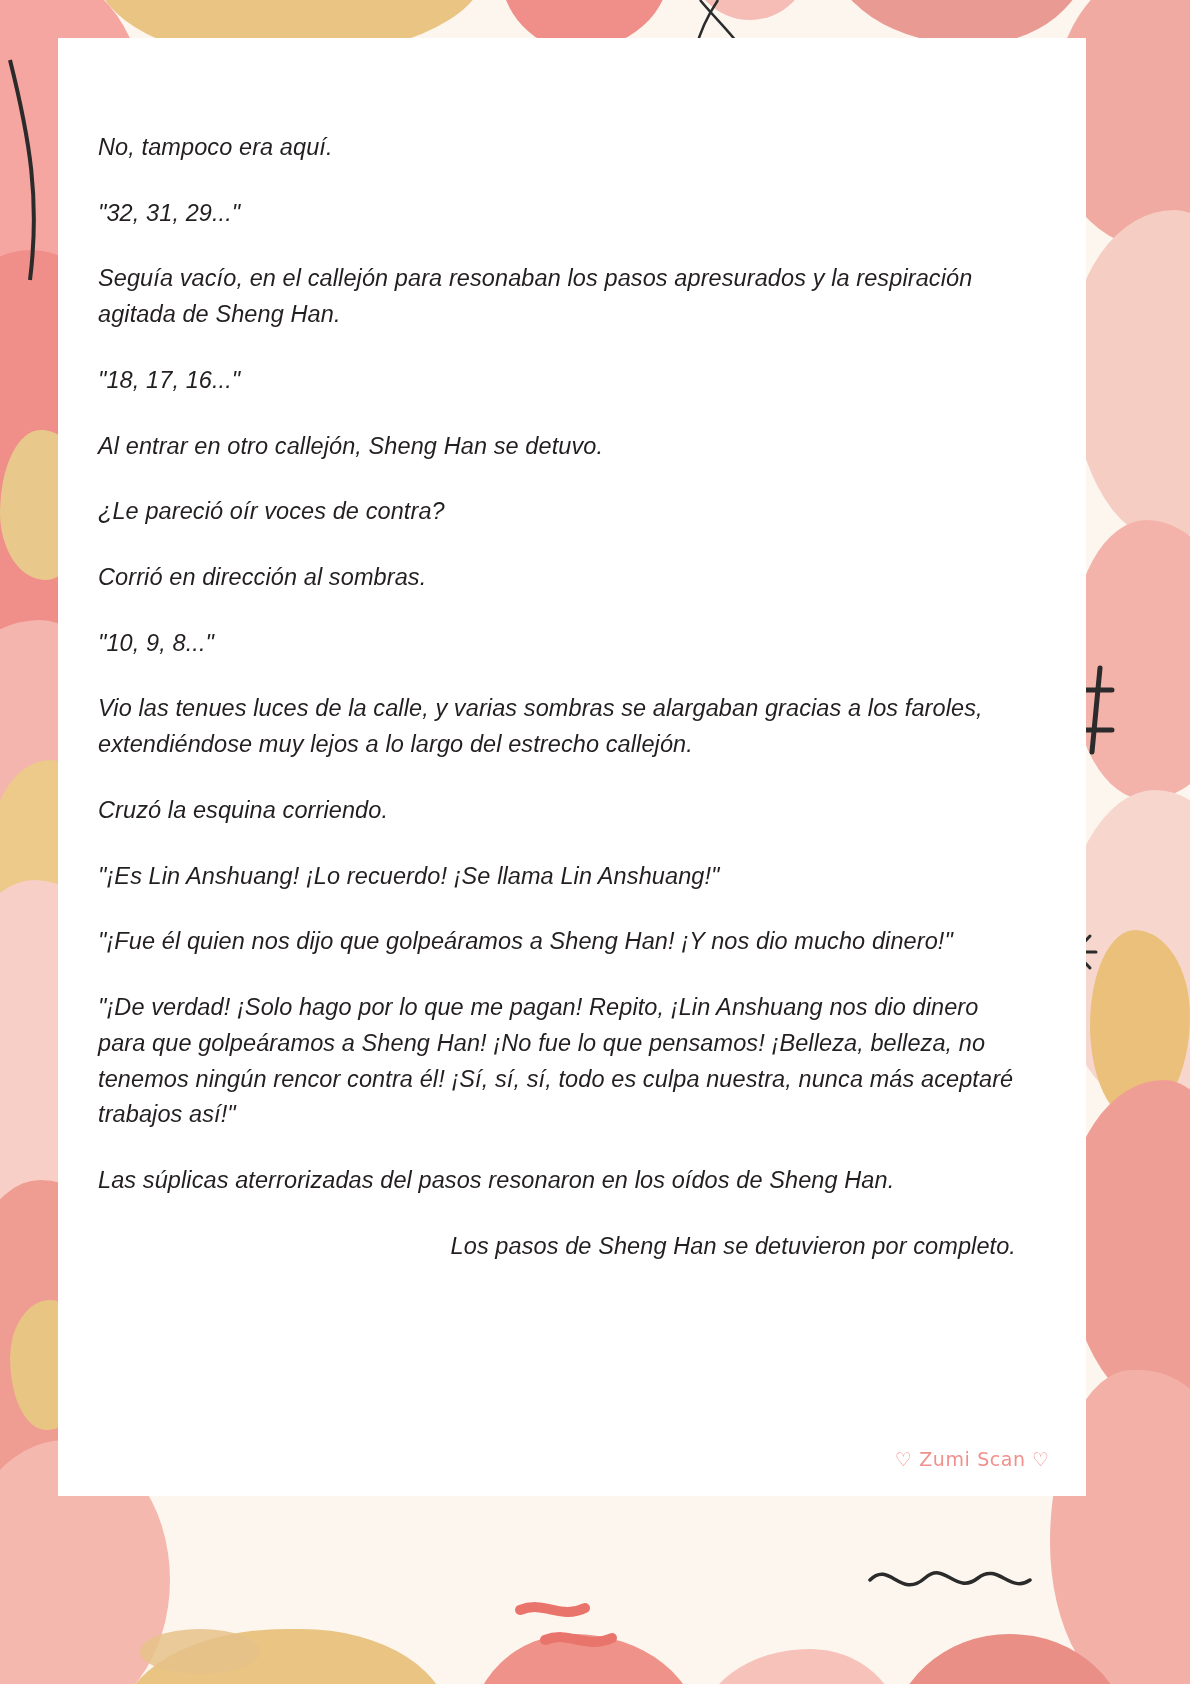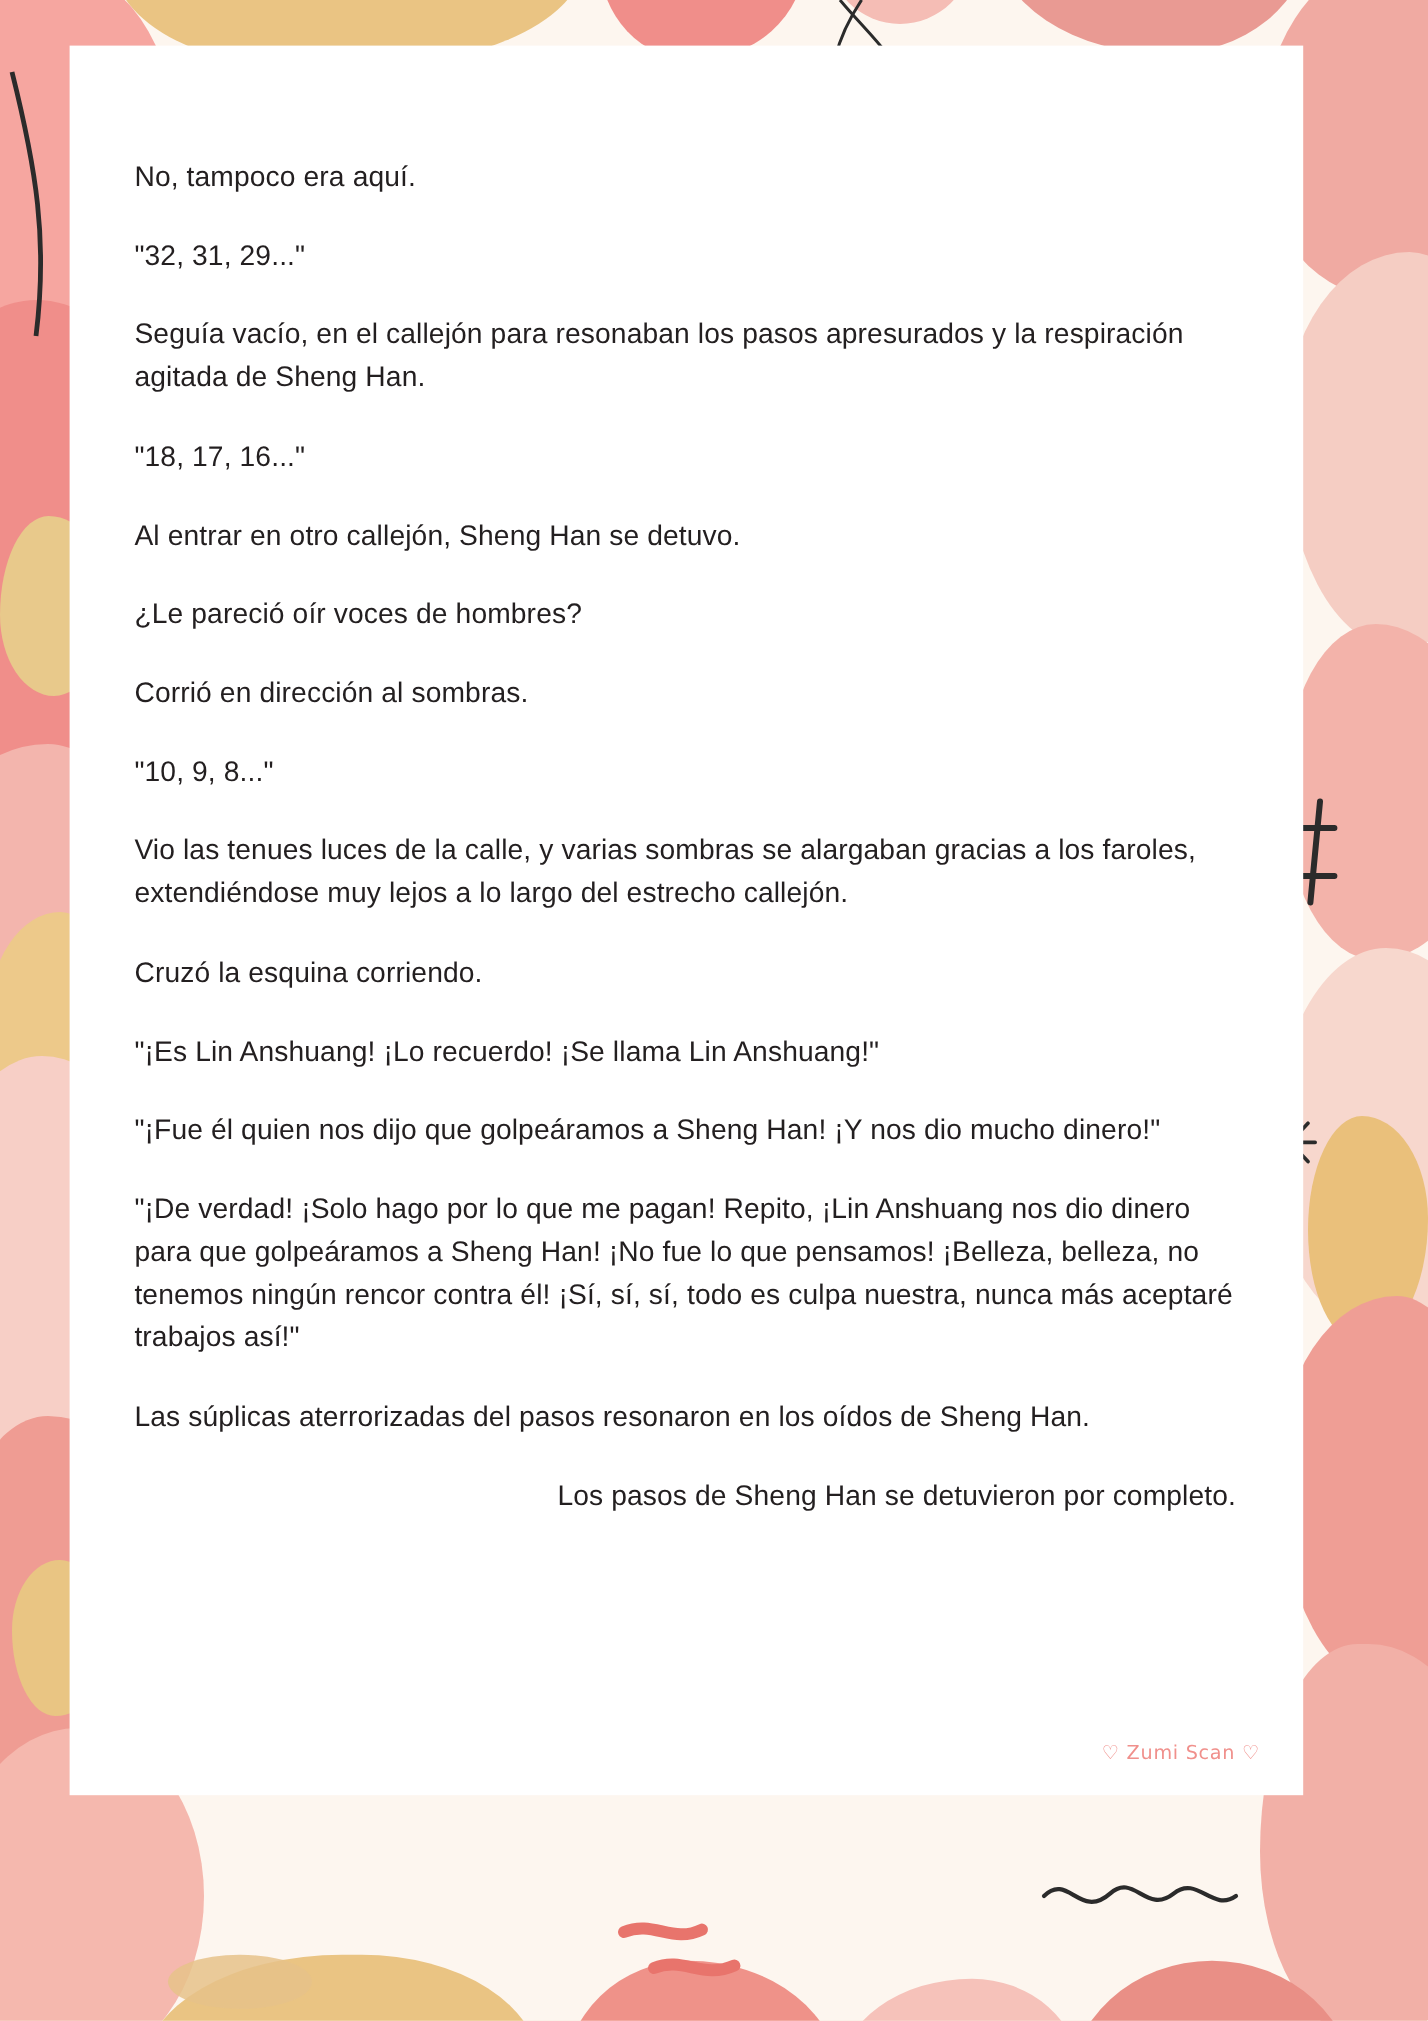--- a/index.html
+++ b/index.html
@@ -175,37 +175,38 @@
   .card {
     position: absolute;
     left: 58px;
     top: 38px;
     width: 1028px;
     height: 1458px;
     background: #ffffff;
   }
   .content {
     position: absolute;
-    left: 54px;
+    left: 40px;
     top: 92px;
     width: 918px;
+    font-style: italic;
   }
   .para {
     font-size: 23.5px;
     line-height: 1.52;
     color: #231f20;
     margin: 0 0 30px 0;
     letter-spacing: .1px;
   }
   .para:last-of-type { margin-bottom: 0; text-align: right; }
   .credit {
     position: absolute;
     right: 36px;
     bottom: 26px;
-    font-size: 16px;
+    font-size: 19px;
     color: #f0908c;
     font-family: "DejaVu Sans", sans-serif;
     letter-spacing: .6px;
   }
 </style>
 </head>
 <body>
 
 <div class="page">
 
@@ -255,21 +256,21 @@
     <path d="M1076 40 C 1060 70, 1072 100, 1058 130" stroke="#ffffff" stroke-width="3" fill="none" opacity=".9"></path>
   </svg>
 
   <div class="card">
     <div class="content">
       <p class="para">No, tampoco era aquí.</p>
       <p class="para">"32, 31, 29..."</p>
       <p class="para">Seguía vacío, en el callejón para resonaban los pasos apresurados y la respiración agitada de Sheng Han.</p>
       <p class="para">"18, 17, 16..."</p>
       <p class="para">Al entrar en otro callejón, Sheng Han se detuvo.</p>
-      <p class="para">¿Le pareció oír voces de hombres?</p>
+      <p class="para">¿Le pareció oír voces de contra?</p>
       <p class="para">Corrió en dirección al sombras.</p>
       <p class="para">"10, 9, 8..."</p>
       <p class="para">Vio las tenues luces de la calle, y varias sombras se alargaban gracias a los faroles, extendiéndose muy lejos a lo largo del estrecho callejón.</p>
       <p class="para">Cruzó la esquina corriendo.</p>
       <p class="para">"¡Es Lin Anshuang! ¡Lo recuerdo! ¡Se llama Lin Anshuang!"</p>
       <p class="para">"¡Fue él quien nos dijo que golpeáramos a Sheng Han! ¡Y nos dio mucho dinero!"</p>
       <p class="para">"¡De verdad! ¡Solo hago por lo que me pagan! Repito, ¡Lin Anshuang nos dio dinero para que golpeáramos a Sheng Han! ¡No fue lo que pensamos! ¡Belleza, belleza, no tenemos ningún rencor contra él! ¡Sí, sí, sí, todo es culpa nuestra, nunca más aceptaré trabajos así!"</p>
       <p class="para">Las súplicas aterrorizadas del pasos resonaron en los oídos de Sheng Han.</p>
       <p class="para">Los pasos de Sheng Han se detuvieron por completo.</p>
     </div>

